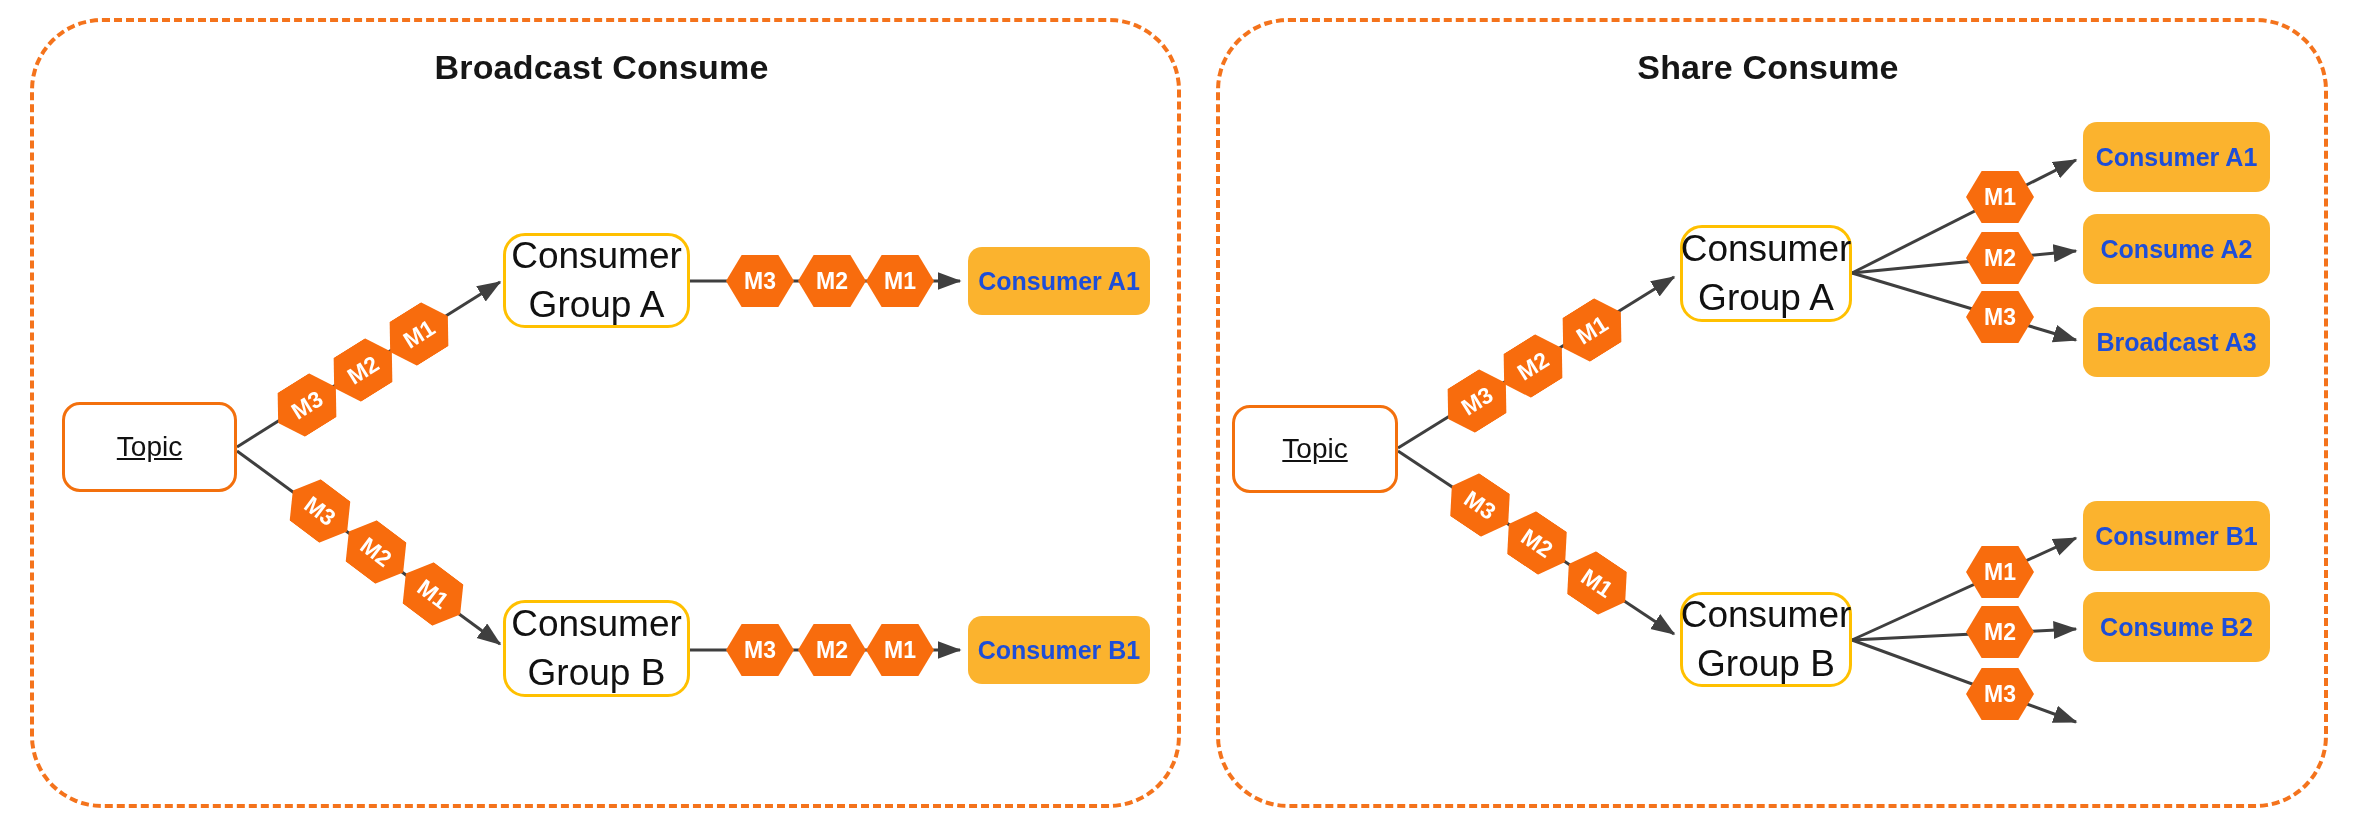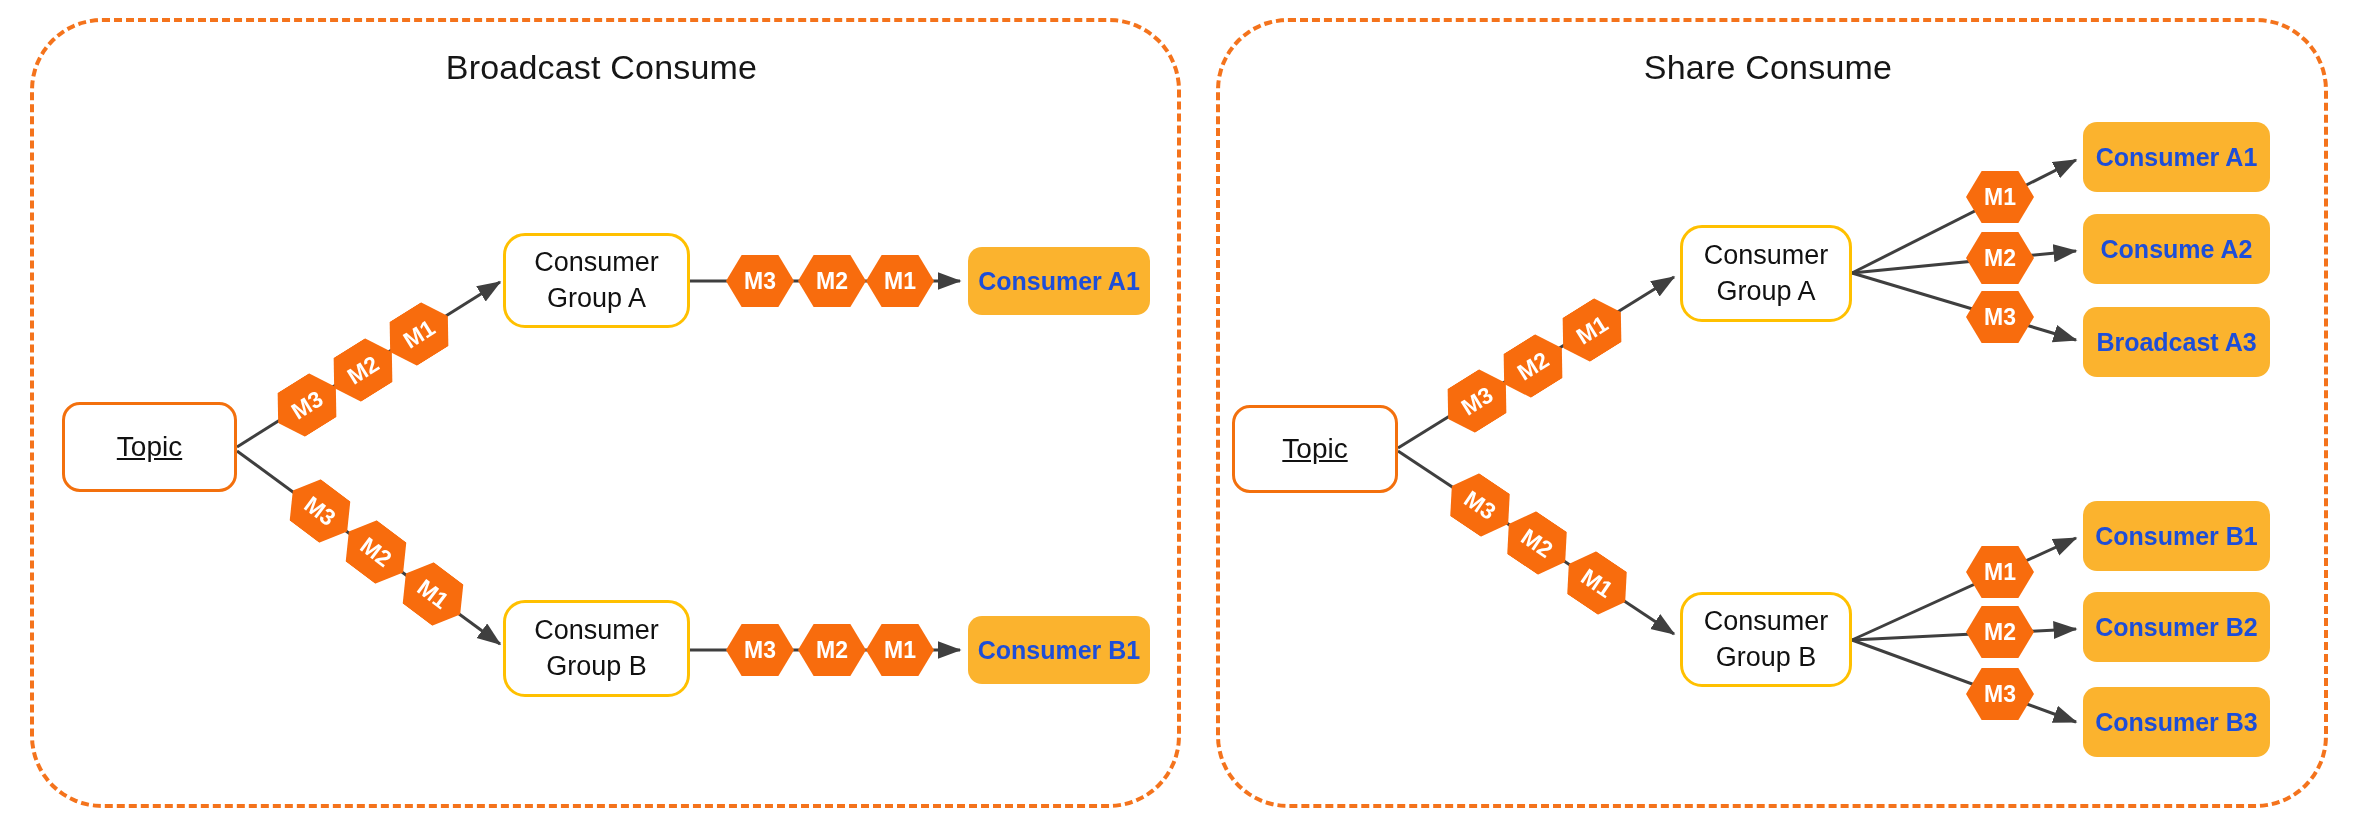--- a/index.html
+++ b/index.html
@@ -18,21 +18,21 @@
   .panel {
     position: absolute;
     border: 4px dashed var(--panel-border, #F4731C);
     border-radius: 72px;
     background: transparent;
   }
   .panel-title {
     position: absolute;
     text-align: center;
     font-size: 34px;
-    font-weight: 400;
+    font-weight: 700;
     color: var(--title-text, #161616);
     letter-spacing: 0.2px;
     z-index: 4;
   }
   #connectors {
     position: absolute;
     left: 0; top: 0;
     width: 2375px; height: 822px;
     z-index: 1;
     pointer-events: none;
@@ -73,21 +73,21 @@
     border: 3px solid var(--topic-border, #F3700D);
     border-radius: 18px;
     font-size: 28px;
     color: var(--node-text, #111111);
     text-decoration: underline;
   }
   .group {
     background: #ffffff;
     border: 3px solid var(--group-border, #FFC000);
     border-radius: 22px;
-    font-size: 27px;
+    font-size: 37px;
     line-height: 1.3;
     color: var(--node-text, #111111);
   }
   .consumer {
     background: var(--consumer-fill, #FBB32E);
     border-radius: 14px;
     color: #1d4ed8;
     font-weight: 700;
     font-size: 25px;
   }
@@ -183,16 +183,15 @@
   <div class="node group" style="left:1680px;top:592px;width:172px;height:95px">
     <div>
       <div>Consumer</div>
       <div>Group B</div>
     </div>
   </div>
   <div class="node consumer" style="left:2083px;top:122px;width:187px;height:70px">Consumer A1</div>
   <div class="node consumer" style="left:2083px;top:214px;width:187px;height:70px">Consume A2</div>
   <div class="node consumer" style="left:2083px;top:307px;width:187px;height:70px">Broadcast A3</div>
   <div class="node consumer" style="left:2083px;top:501px;width:187px;height:70px">Consumer B1</div>
-  <div class="node consumer" style="left:2083px;top:592px;width:187px;height:70px">Consumer B2</div>
-  <div class="node consumer" style="left:2083px;top:687px;width:187px;height:70px">Consumer B3</div>
+  <div class="node consumer" style="left:2083px;top:592px;width:187px;height:70px">Consume B2</div>
 
 </div>
 
 </body></html>

